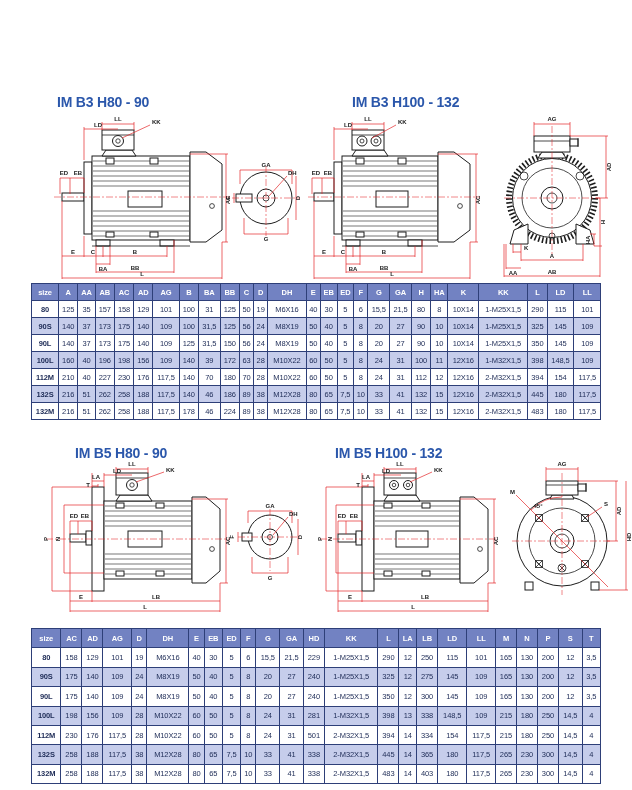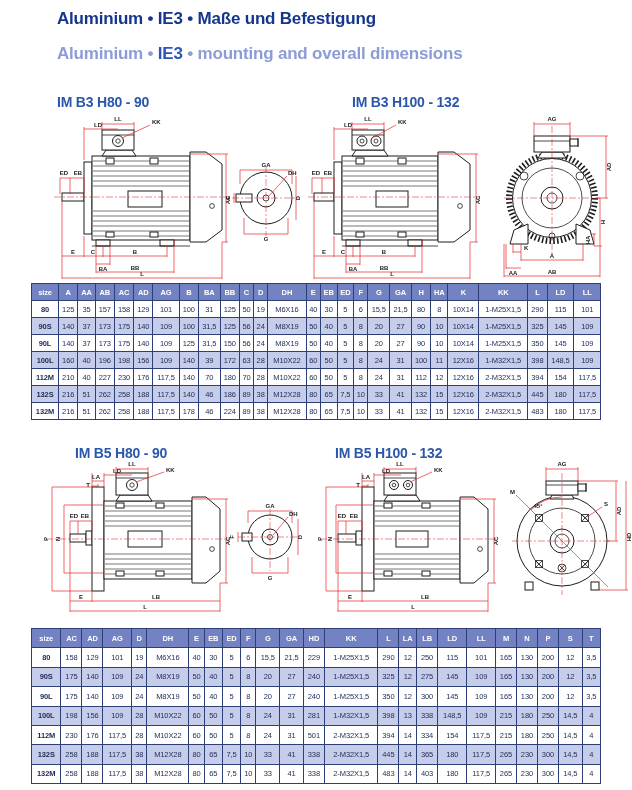--- a/index.html
+++ b/index.html
@@ -29,22 +29,20 @@
      white-space:nowrap;letter-spacing:-0.1px;background:#fff;}
   td:first-child{font-weight:bold;}
   tbody tr:nth-child(even) td{background:#c6cdeb;}
   #t1 th,#t1 td{height:16px;} #t2 th,#t2 td{height:18.4px;}
 </style>
 </head>
 <body>
 
 <div class="page">
 
-  <div class="h1">Aluminium • IE3 • Maße und Befestigung</div>
-  <div class="h2"><span>Aluminium • </span><span class="ie3">IE3</span><span> • mounting and overall dimensions</span></div>
 
   <div class="dtitle" id="dt1">IM B3 H80 - 90</div>
   <div class="dtitle" id="dt2">IM B3 H100 - 132</div>
   <div class="dtitle" id="dt3">IM B5 H80 - 90</div>
   <div class="dtitle" id="dt4">IM B5 H100 - 132</div>
 
   <svg id="svg1" width="260" height="169" viewBox="0 0 260 169">
     <g>
       <rect class="bl" x="22" y="79" width="22" height="8"></rect>
       <rect class="bl" x="44" y="48" width="8" height="72"></rect>

